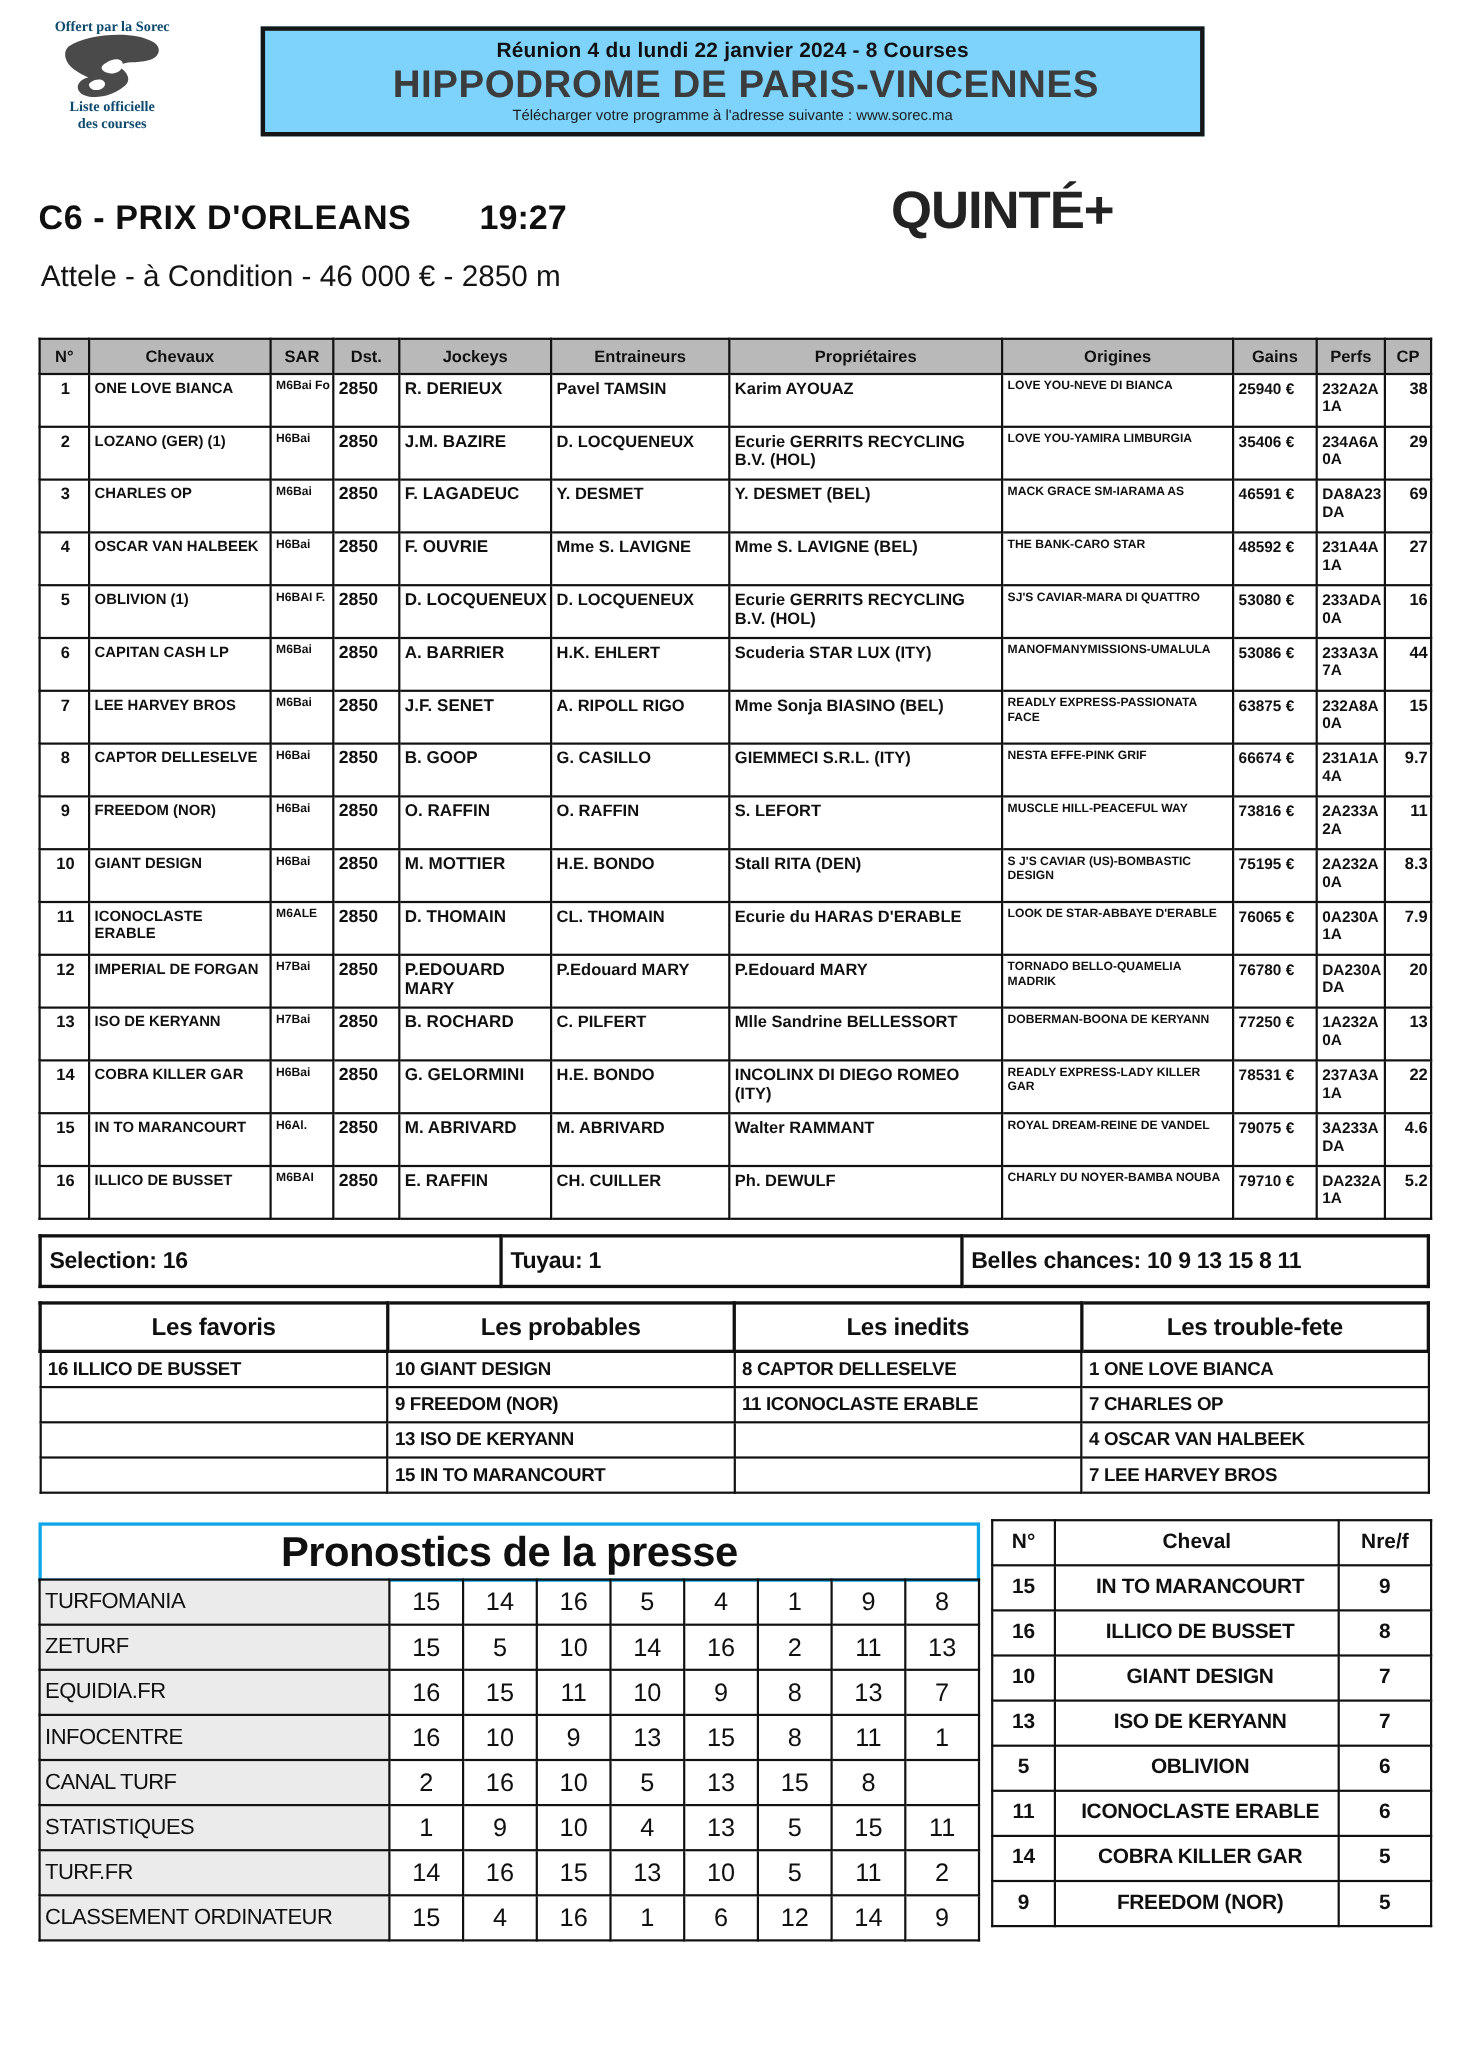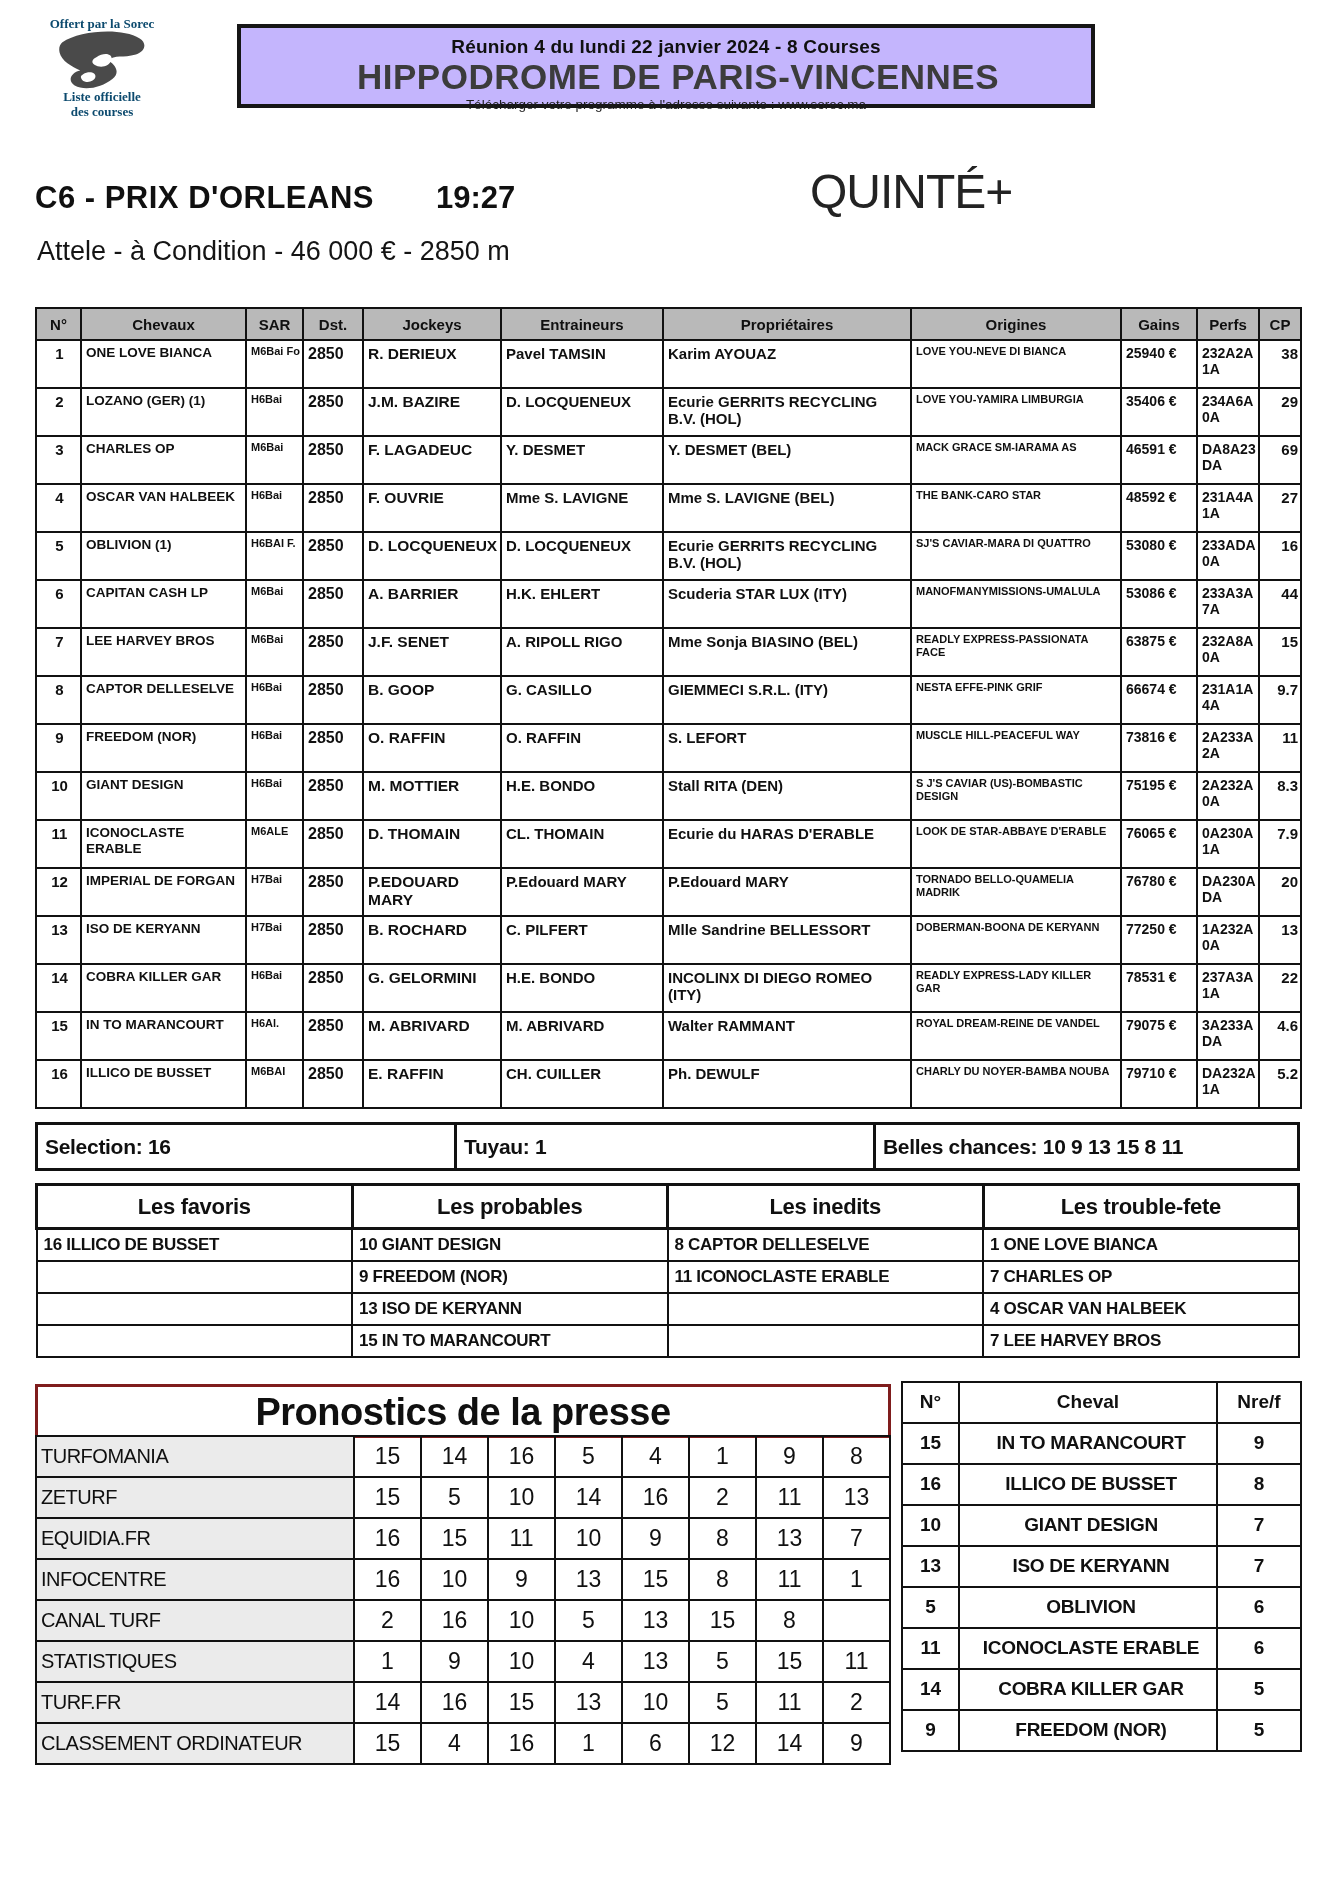--- a/index.html
+++ b/index.html
@@ -12,33 +12,33 @@
   
   .topbar { position: relative; height: 128px; }
   .logo-block {
     position: absolute; left: 38px; top: 16px; width: 128px;
     text-align: center; font-family: "Liberation Serif", serif;
     font-weight: bold; font-size: 13px; color: #0c4a6e;
   }
   .logo-block .line { line-height: 15px; }
   .logo-horse { margin: -2px auto -6px auto; display: block; }
   .header-box {
-    position: absolute; left: 237px; top: 24px; width: 858px; height: 84px;
-    border: 4px solid #161616; background: #c4b5fd; text-align: center;
+    position: absolute; left: 237px; top: 24px; width: 858px; height: 100px;
+    border: 4px solid #161616; background: #7dd3fc; text-align: center;
   }
   .reunion   { font-size: 19px; font-weight: bold; margin-top: 8px; letter-spacing: 0.2px; }
   .hippodrome{ font-size: 35px; font-weight: bold; color: #3c3c3c; line-height: 36px; margin-top: 1px; letter-spacing: 0.5px; padding-left: 24px;}
   .download  { font-size: 13.5px; color: #1c1c1c; margin-top: 2px; }
   
   .race-line { position: relative; margin: 52px 0 0 35px; height: 46px; }
   .race-title { font-size: 31px; font-weight: bold; letter-spacing: 0.5px; }
   .race-time  { font-size: 31px; font-weight: bold; margin-left: 62px; }
   .quinte {
     position: absolute; left: 775px; top: -16px;
-    font-size: 48px; font-weight: normal; letter-spacing: -1px; color: #232323;
+    font-size: 48px; font-weight: bold; letter-spacing: -1px; color: #232323;
   }
   .conditions { margin: 10px 0 0 37px; font-size: 27px; color: #141414; }
   
   table { border-collapse: collapse; }
   table.horses { margin: 40px 0 0 35px; width: 1265px; table-layout: fixed; }
   table.horses th {
     background: #b9b9b9; border: 2px solid #111;
     font-size: 15px; font-weight: bold; height: 32px; padding: 2px 1px;
   }
   table.horses td {
@@ -71,21 +71,21 @@
   }
   table.picks td {
     border: 2px solid #111; font-size: 17px; font-weight: bold;
     height: 32px; padding-left: 6px; vertical-align: middle; letter-spacing: -0.3px;
   }
   
   .bottom { margin: 26px 0 0 35px; display: flex; gap: 10px; align-items: flex-start; }
   .press-block { width: 856px; }
   .plus-block  { width: 399px; }
   .box-title {
-    border: 3px solid #7f1d1d; text-align: center; font-weight: bold; background: #fff;
+    border: 3px solid #0ea5e9; text-align: center; font-weight: bold; background: #fff;
   }
   .press-title { font-size: 38px; height: 54px; line-height: 50px; letter-spacing: -0.5px; }
   .plus-title  { font-size: 30px; height: 54px; line-height: 50px; letter-spacing: -0.5px; }
   table.press { width: 100%; table-layout: fixed; margin-top: -3px; }
   table.press td { border: 2px solid #111; height: 41px; vertical-align: middle; }
   td.p-lbl {
     background: #ebebeb; font-size: 20px; padding-left: 4px;
     letter-spacing: -0.5px; font-weight: normal;
   }
   td.p-num { text-align: center; font-size: 23px; font-weight: normal; }

